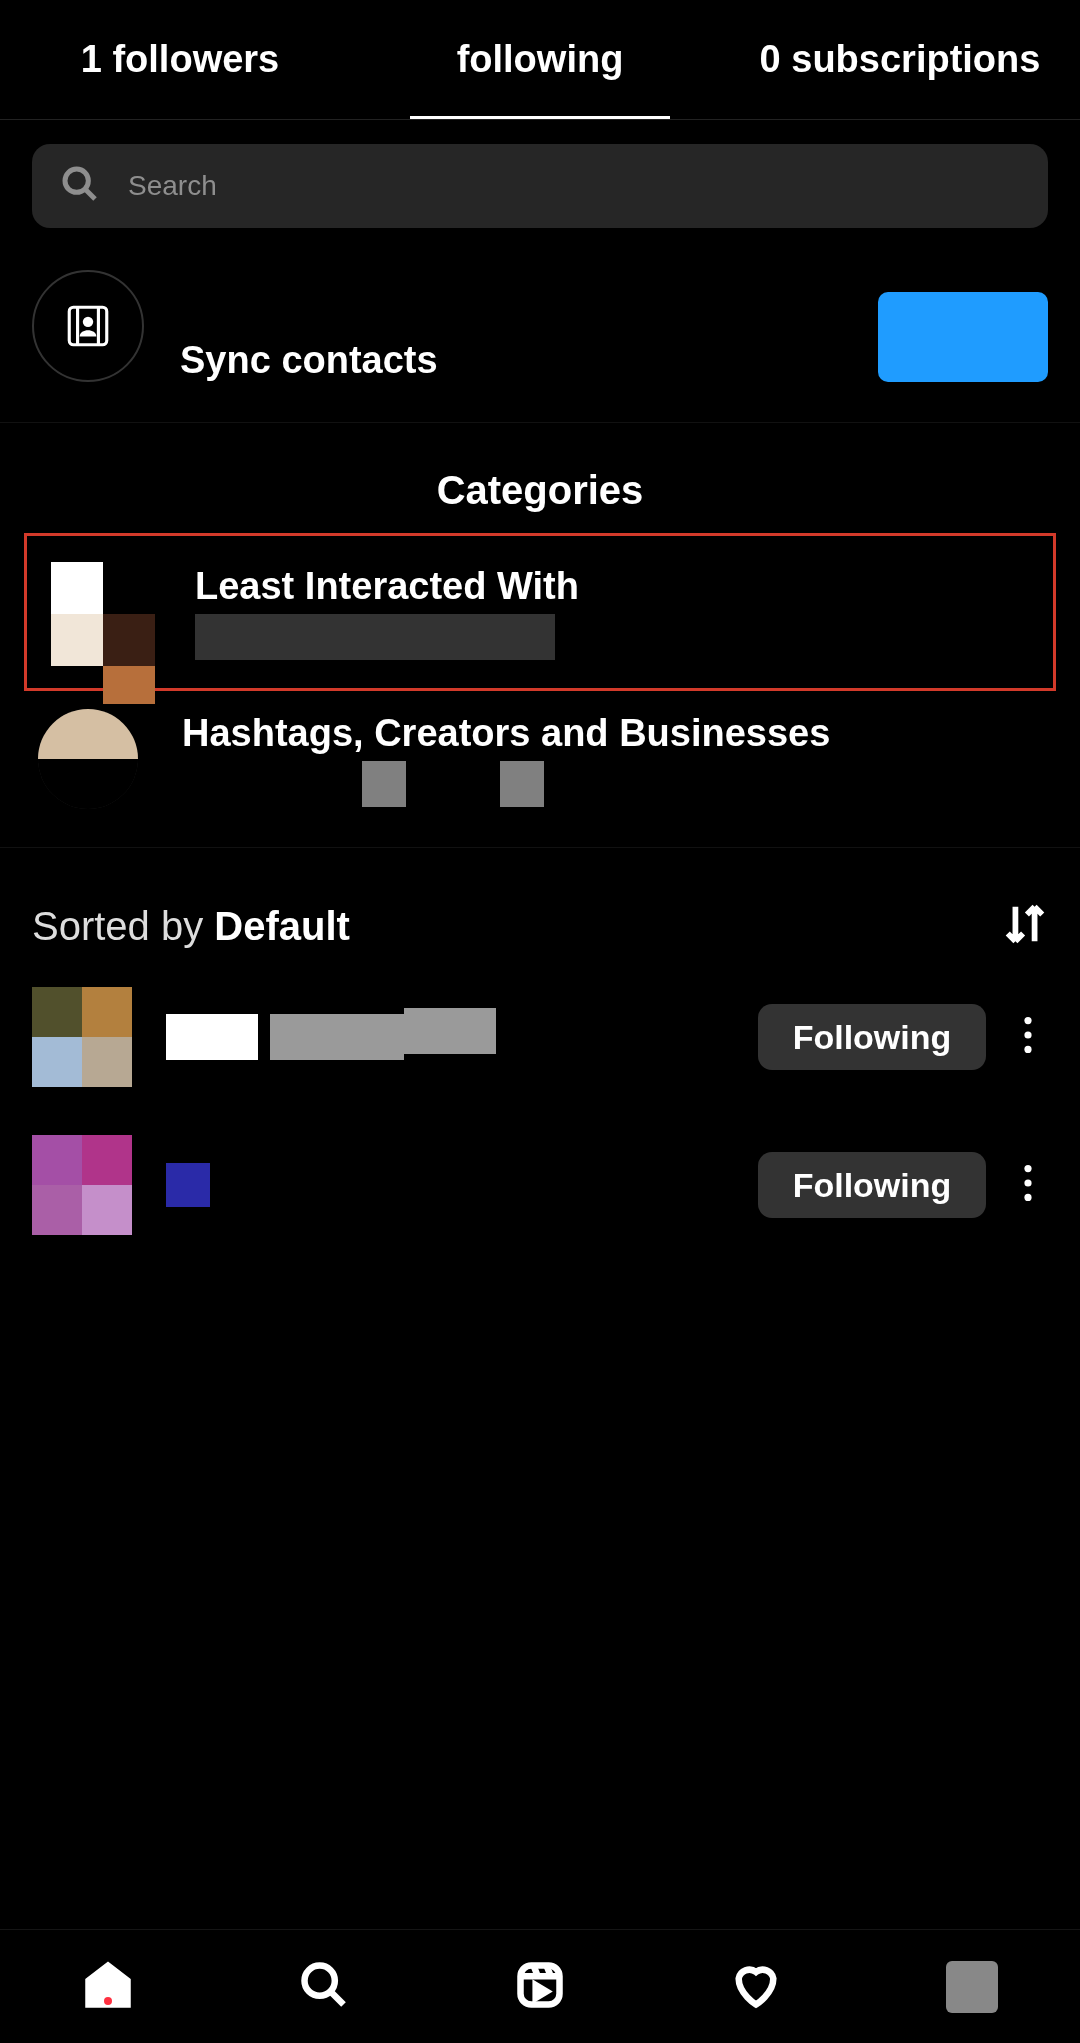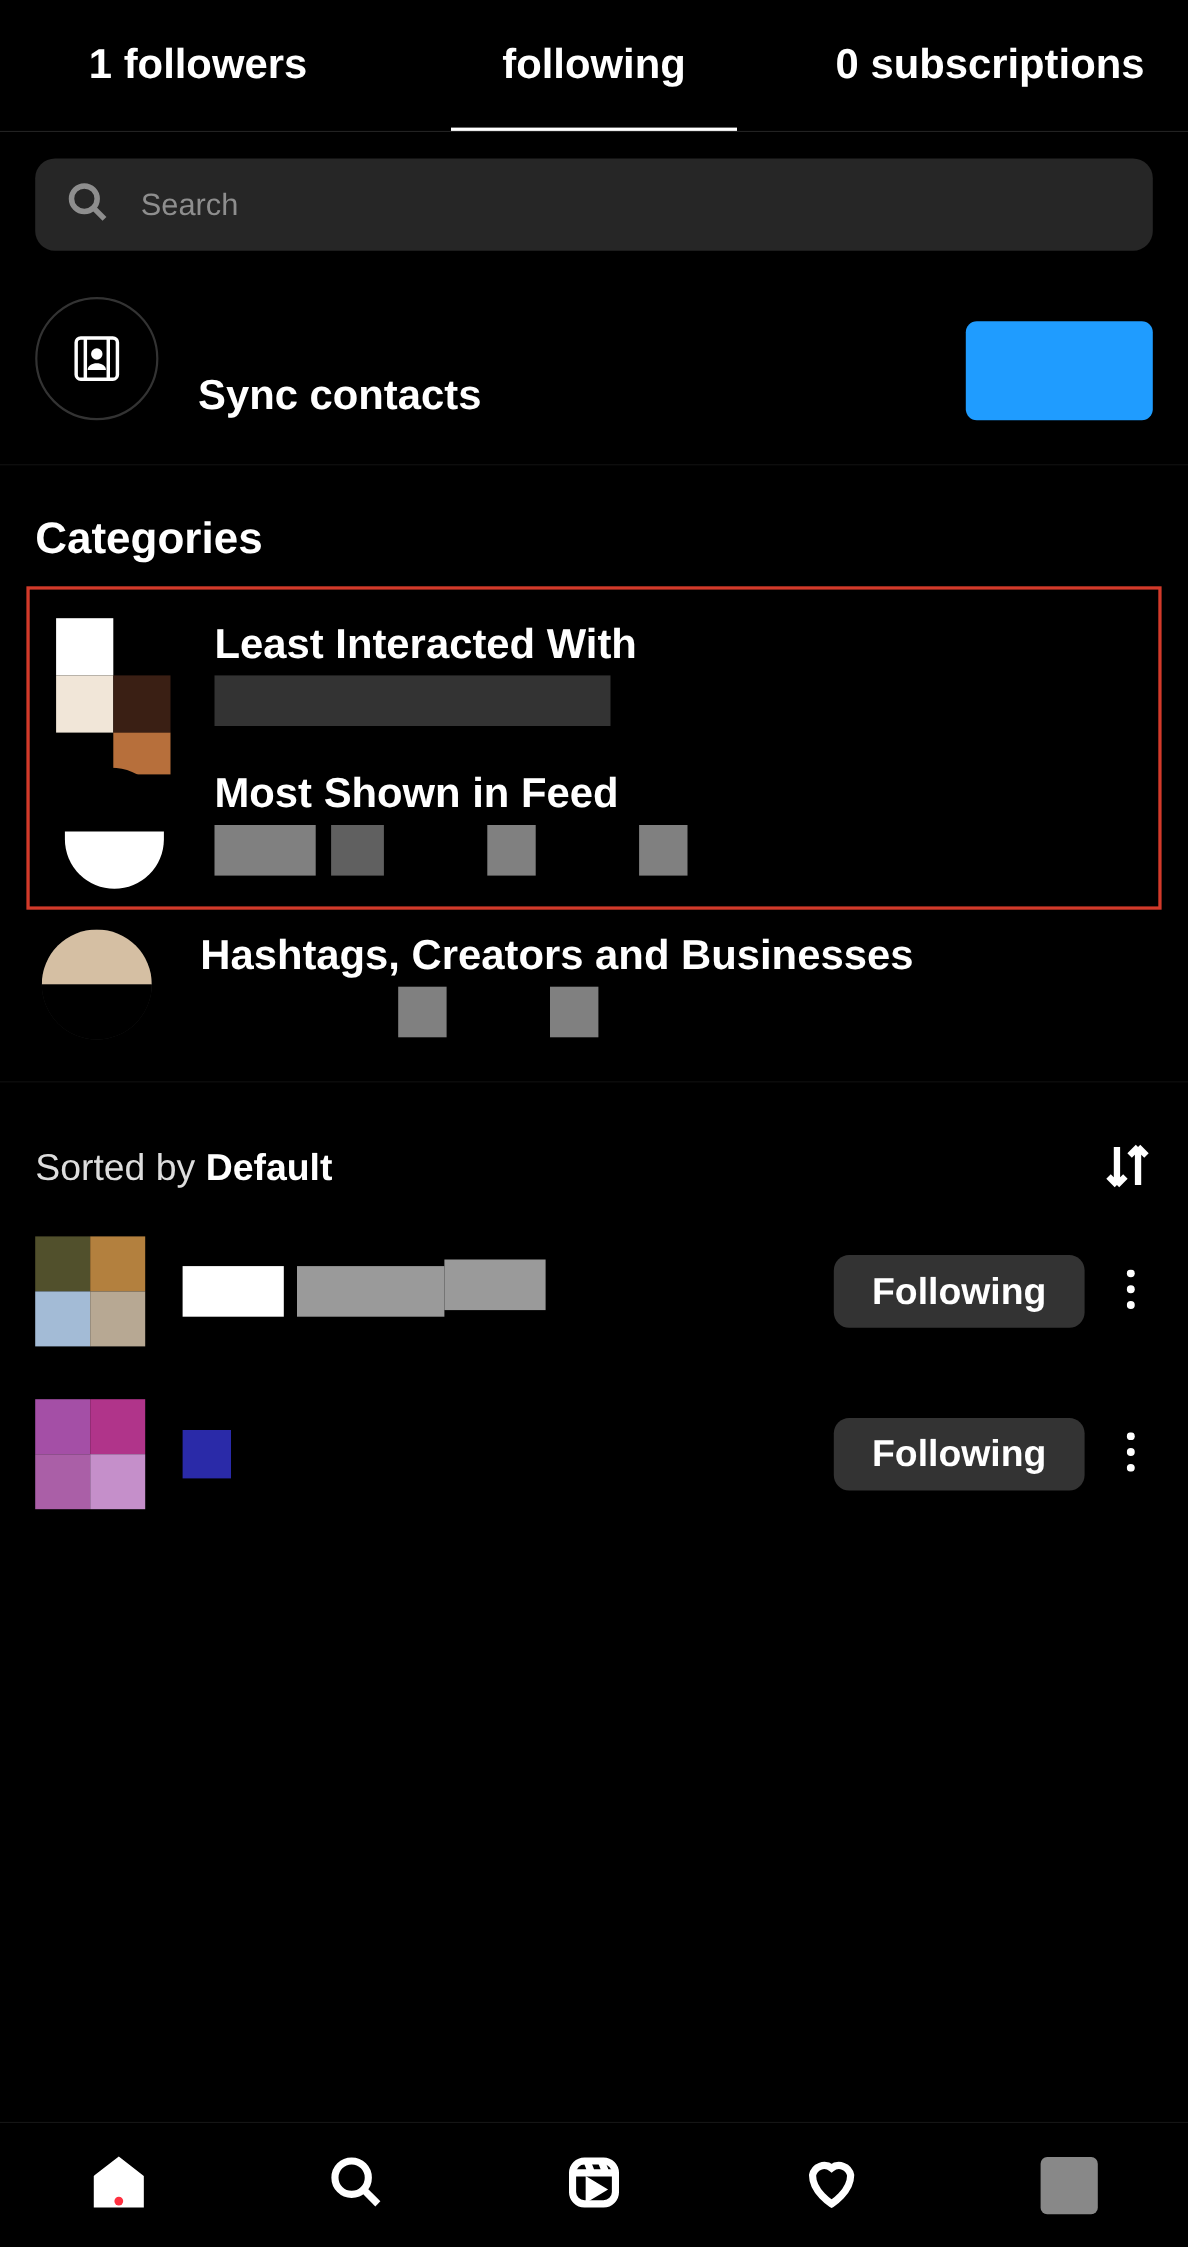--- a/index.html
+++ b/index.html
@@ -23,21 +23,21 @@
     .sync-avatar { width: 112px; height: 112px; border: 2px solid #333; border-radius: 50%; display: flex; align-items: center; justify-content: center; margin-right: 36px; }
     .sync-avatar svg { width: 50px; height: 50px; fill: #fff; }
     .sync-text { flex: 1; }
     .sync-title { font-size: 38px; font-weight: 600; }
     .sync-sub { font-size: 36px; color: #a0a0a0; margin-top: 4px; }
     .sync-btn { width: 170px; height: 90px; background: #1f9cff; border-radius: 10px; }
 
     .gap { height: 18px; background: #000; border-top: 1px solid #111; }
 
     
-    .section-header { font-size: 40px; font-weight: 600; padding: 28px 32px 20px 32px; }
+    .section-header { font-size: 40px; font-weight: 600; padding: 28px 32px 20px 32px; text-align: center; }
     .highlight-box { border: 3px solid #d23a2a; margin: 0 24px; padding: 8px 14px; }
 
     .cat-item { display: flex; align-items: center; padding: 18px 10px; }
     .thumb { width: 100px; height: 100px; margin-right: 44px; position: relative; display: block; }
     .cat-body { flex: 1; }
     .cat-title { font-size: 38px; font-weight: 600; }
     .cat-sub { font-size: 32px; color: #a0a0a0; margin-top: 6px; display: flex; gap: 14px; }
     .blur-box { display:inline-block; background:#808080; height:46px; }
     .thumb.round { border-radius: 50%; overflow: hidden; background: #222; }
     .px { position:absolute; }
@@ -51,21 +51,21 @@
     
     .t2a{left:0;top:0;width:100px;height:60px;background:#000;border-radius:50px 50px 0 0;}
     .t2b{left:8px;top:58px;width:90px;height:52px;background:#fff;border-radius:0 0 50px 50px;}
 
     
     .t3a{left:0;top:0;width:100px;height:50px;background:#d5bfa3;}
     .t3b{left:0;top:50px;width:100px;height:60px;background:#000;}
 
     
     .sort-row { display: flex; align-items: center; padding: 36px 32px 12px 32px; }
-    .sort-label { font-size: 34px; color: #ddd; flex: 1; }
+    .sort-label { font-size: 40px; color: #ddd; flex: 1; }
     .sort-label b { font-weight: 700; color: #fff; }
     .sort-icon svg { width: 46px; height: 46px; stroke: #fff; fill: none; stroke-width: 3; }
 
     
     .follow-row { display: flex; align-items: center; padding: 24px 32px; }
     .frow-thumb { width: 100px; height: 100px; margin-right: 34px; position: relative; }
     .frow-name { flex: 1; display: flex; gap: 12px; flex-wrap: wrap; }
     .follow-btn { background: #333; color: #fff; font-size: 34px; font-weight: 600; border: none; height: 66px; width: 228px; border-radius: 14px; }
     .more { width: 40px; text-align: center; margin-left: 22px; }
     .more svg { width: 8px; height: 36px; fill: #fff; }
@@ -137,35 +137,20 @@
         <span class="px t1c"></span>
         <span class="px t1d"></span>
     </span>
     <div class="cat-body">
       <div class="cat-title">Least Interacted With</div>
       <div class="cat-sub">
           <span class="blur-box" style="width:360px;background:#333"></span>
         </div>
     </div>
   </div>
-  <div class="cat-item">
-    <span class="thumb">
-      <span class="px t2a"></span>
-        <span class="px t2b"></span>
-    </span>
-    <div class="cat-body">
-      <div class="cat-title">Most Shown in Feed</div>
-      <div class="cat-sub">
-        <span class="blur-box" style="width:92px"></span>
-          <span class="blur-box" style="width:48px;background:#606060"></span>
-        <span class="blur-box" style="width:44px;margin-left:80px"></span>
-          <span class="blur-box" style="width:44px;margin-left:80px"></span>
-      </div>
-    </div>
-  </div>
 </div>
 
 <div class="cat-item" style="padding-left:38px;padding-right:38px">
   <span class="thumb round">
     <span class="px t3a"></span>
       <span class="px t3b"></span>
   </span>
   <div class="cat-body">
     <div class="cat-title">Hashtags, Creators and Businesses</div>
     <div class="cat-sub">

